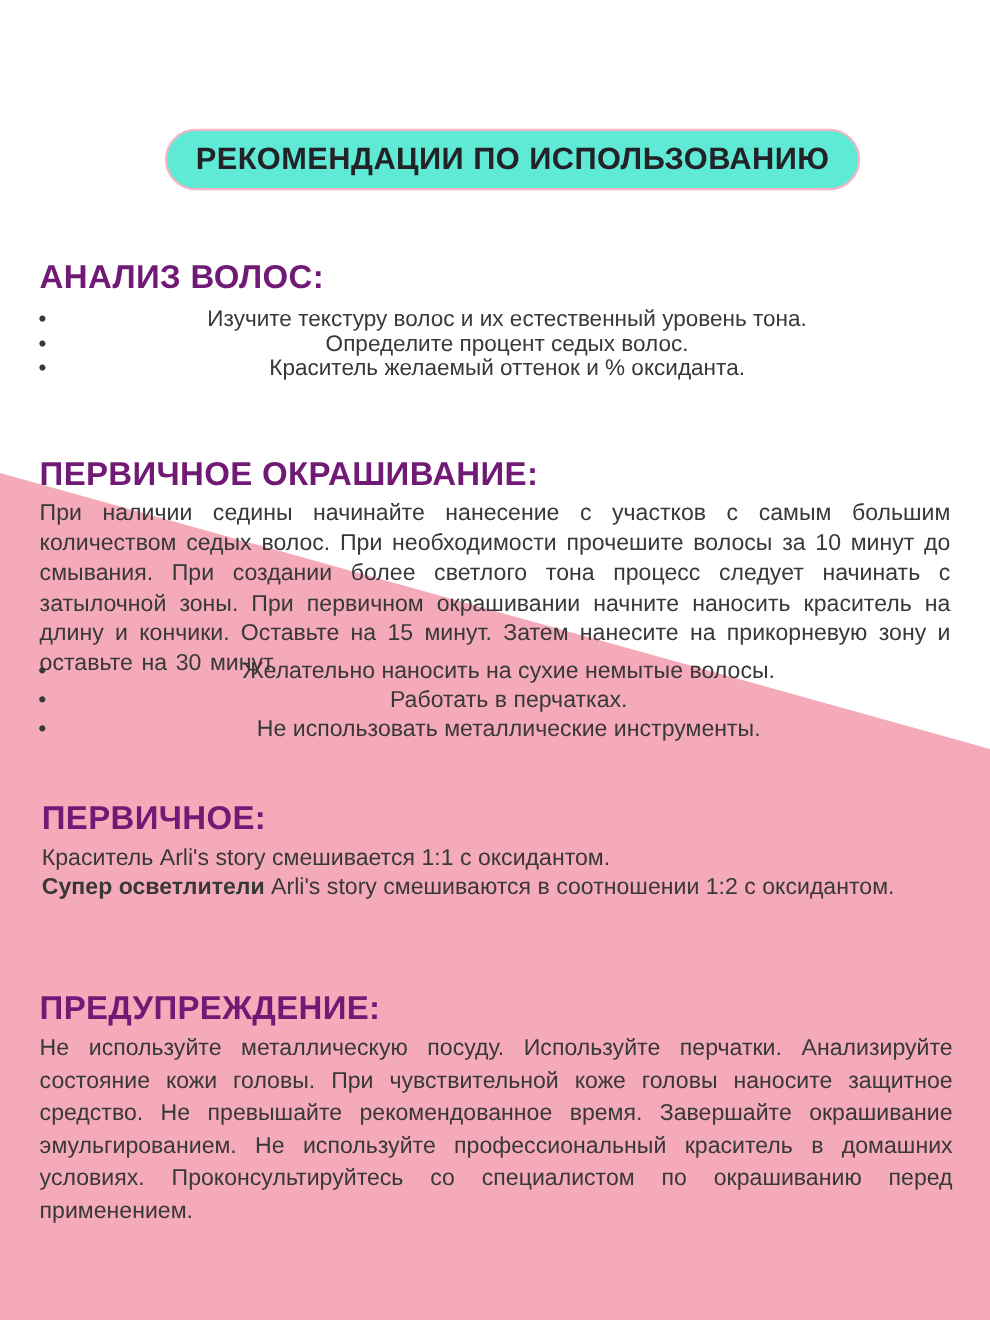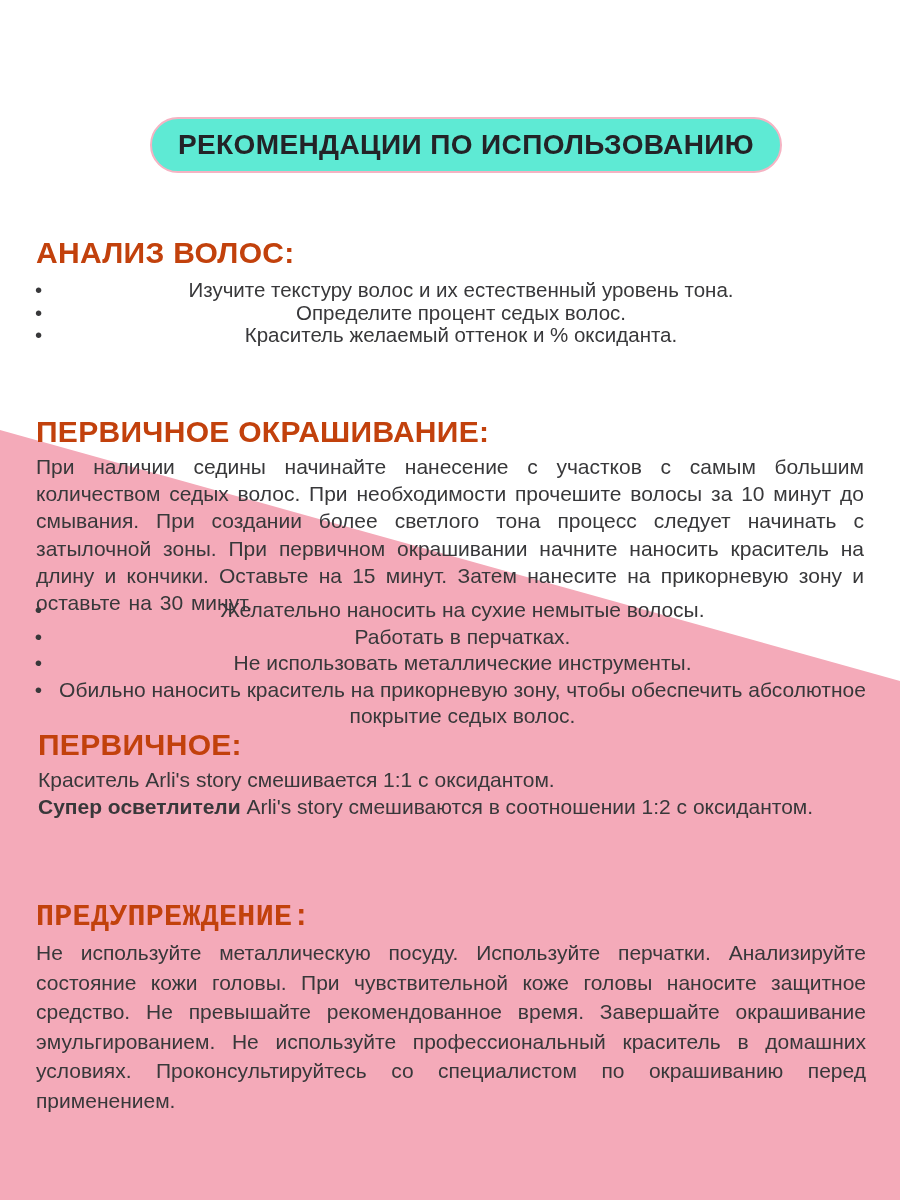--- a/index.html
+++ b/index.html
@@ -25,27 +25,27 @@
     display: flex; align-items: center; justify-content: center;
     background: #5eead4;
   }
   .title-pill .title-text {
     font-size: 28px; font-weight: bold; color: #232327; letter-spacing: 0.4px;
     white-space: nowrap;
   }
 
   .section-heading {
     position: absolute; left: 36px;
-    font-size: 30px; font-weight: bold; color: #c2410c; letter-spacing: 0.3px;
+    font-size: 30px; font-weight: bold; color: #701a75; letter-spacing: 0.3px;
     white-space: nowrap;
   }
   #h-analysis { top: 236px; }
   #h-primary  { top: 415px; }
   #h-application { top: 728px; left: 38px; }
-  #h-warning  { top: 900px; font-family: Liberation Mono, monospace; }
+  #h-warning  { top: 900px; }
 
   .bullet-list { position: absolute; text-align: center; }
   #bullets-analysis {
     left: 30px; top: 279px; width: 845px;
     font-size: 20.5px; line-height: 22.5px;
   }
   #bullets-primary {
     left: 30px; top: 597px; width: 848px;
     font-size: 21px; line-height: 26.5px;
   }
@@ -112,24 +112,20 @@
     <span class="bullet-text">Желательно наносить на сухие немытые волосы.</span>
   </div>
   <div class="bullet-row">
     <span class="bullet-dot"></span>
     <span class="bullet-text">Работать в перчатках.</span>
   </div>
   <div class="bullet-row">
     <span class="bullet-dot"></span>
     <span class="bullet-text">Не использовать металлические инструменты.</span>
   </div>
-  <div class="bullet-row">
-    <span class="bullet-dot"></span>
-    <span class="bullet-text">Обильно наносить краситель на прикорневую зону, чтобы обеспечить абсолютное покрытие седых волос.</span>
-  </div>
 </div>
 
 <div class="section-heading" id="h-application">ПЕРВИЧНОЕ:</div>
 
 <div class="app-lines">
   <div>Краситель Arli's story смешивается 1:1 с оксидантом.</div>
   <div><span class="bold-seg">Супер осветлители</span><span> Arli's story смешиваются в соотношении 1:2 с оксидантом.</span></div>
 </div>
 
 <div class="section-heading" id="h-warning">ПРЕДУПРЕЖДЕНИЕ:</div>

